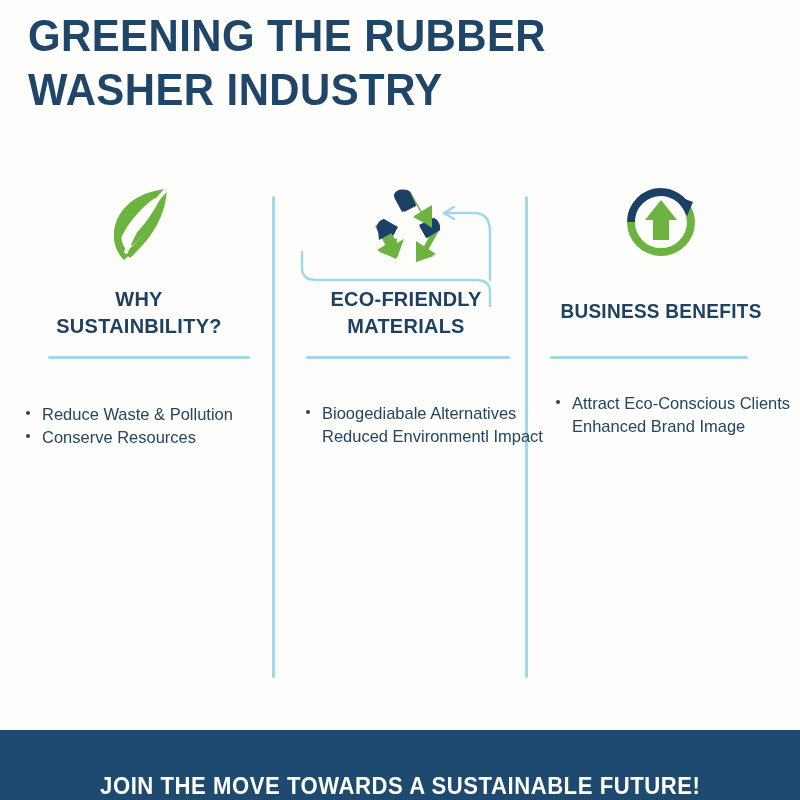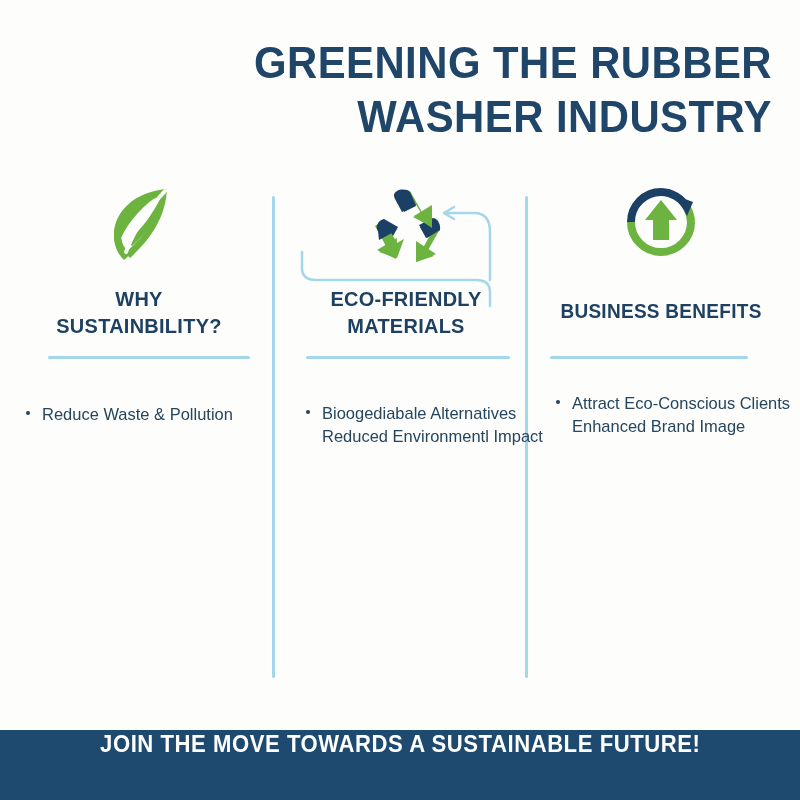--- a/index.html
+++ b/index.html
@@ -19,24 +19,24 @@
   #infographic {
     position: relative;
     width: 800px;
     height: 800px;
     background: #fdfdfc;
   }
 
   
   .title-block {
     position: absolute;
-    top: 36px;
+    top: 9px;
     left: 0;
     width: 800px;
-    text-align: right;
+    text-align: left;
   }
   .title-line {
     display: block;
     font-family: "Liberation Sans Narrow", "Liberation Sans", sans-serif;
     font-weight: bold;
     font-size: 45px;
     line-height: 54px;
     letter-spacing: 0.5px;
     color: #1f4568;
     transform: scaleX(0.93);
@@ -160,21 +160,21 @@
 
   
   .footer {
     position: absolute;
     left: 0;
     bottom: 0;
     width: 800px;
     height: 70px;
     background: #1d4a6e;
     display: flex;
-    align-items: flex-start;
+    align-items: flex-end;
     justify-content: center;
   }
   .footer-text {
     font-family: "Liberation Sans Narrow", "Liberation Sans", sans-serif;
     font-weight: bold;
     font-size: 24px;
     letter-spacing: 0.6px;
     color: #ffffff;
     transform: scaleX(0.92);
     transform-origin: center;
@@ -208,20 +208,24 @@
       </div>
       <div class="col-heading">
         <div>WHY</div>
         <div>SUSTAINBILITY?</div>
       </div>
       <div class="head-rule"></div>
       <div class="bullets">
         <div class="bullet-group">
           <span class="dot"></span>
           <div class="bullet-line">Reduce Waste &amp; Pollution</div>
+        </div>
+        <div class="bullet-group">
+          <span class="dot"></span>
+          <div class="bullet-line">Conserve Resources</div>
         </div>
       </div>
     </div>
 
     <div class="col col-2">
       <div class="icon-wrap">
         <svg width="84" height="80" viewBox="0 0 84 80" aria-hidden="true">
 
           <path d="M34 6 L46 6 L52 20 L40 26 Z" fill="#1c3f66"></path>
           <path d="M46 5 L58 26 L66 21 L66 40 L49 31 L57 27 L45 7 Z" fill="#6cb33f"></path>

